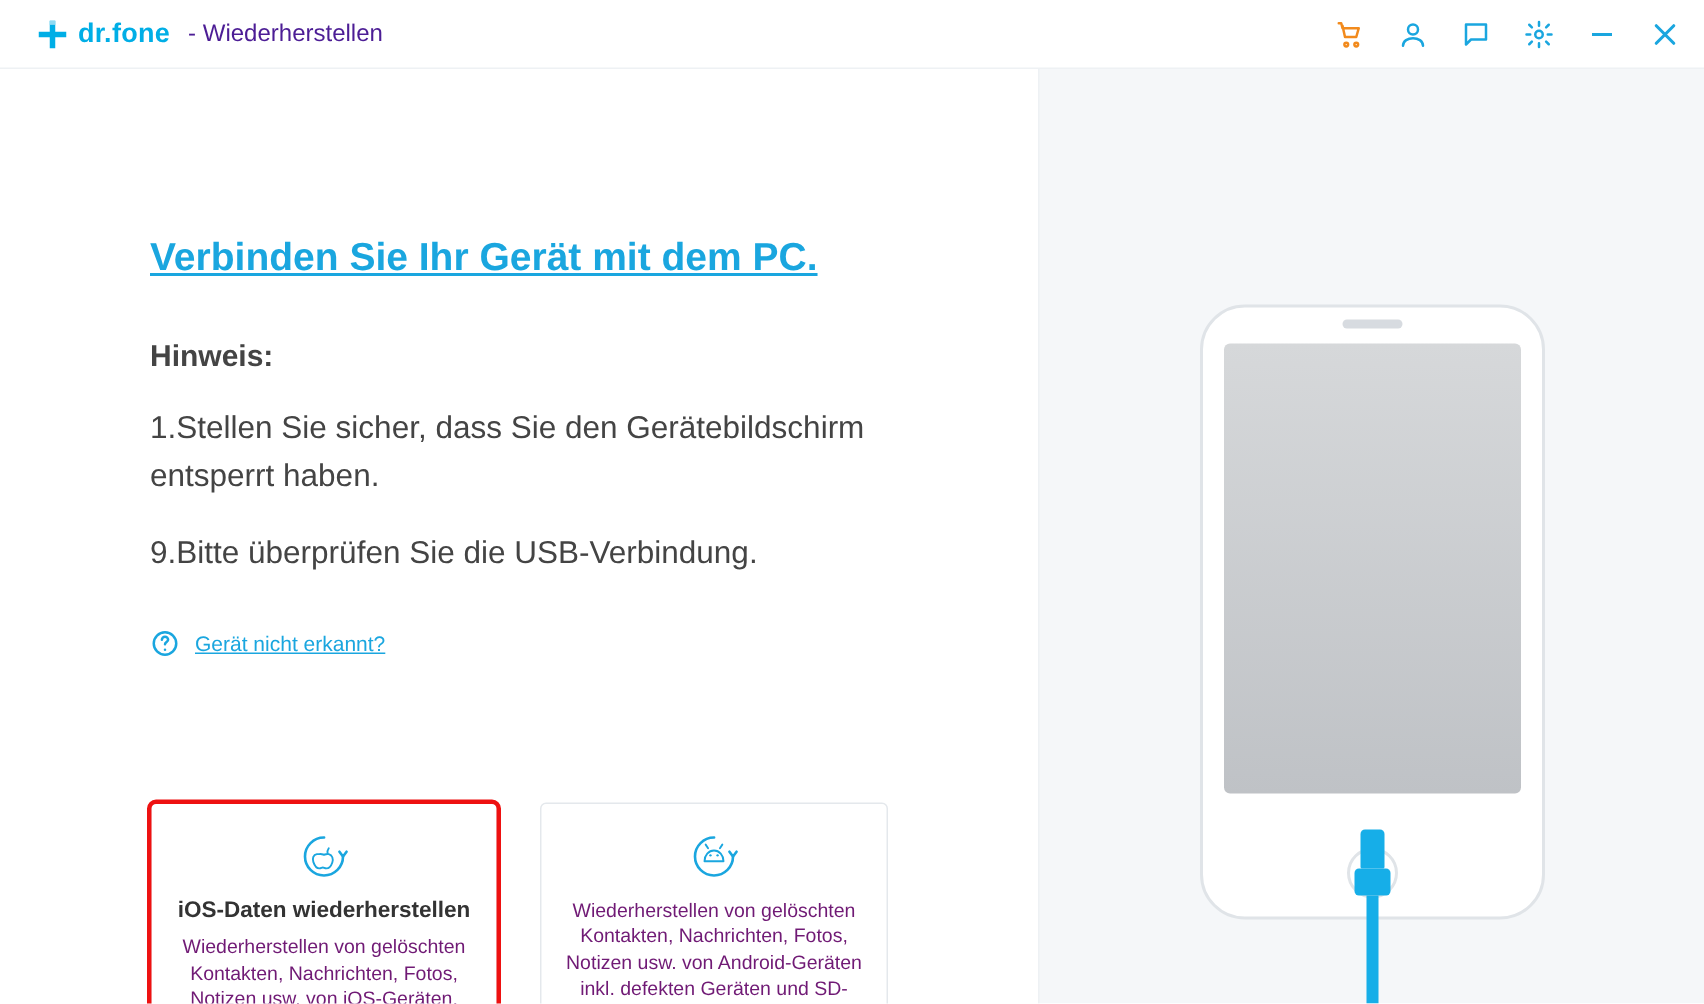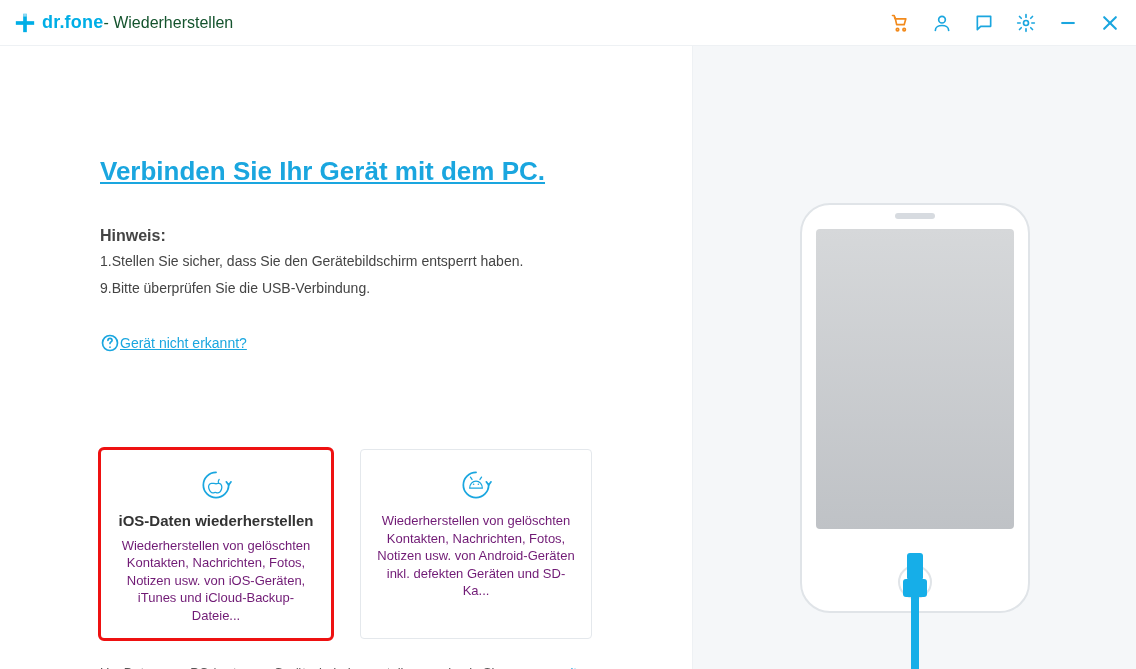--- a/index.html
+++ b/index.html
@@ -1,40 +1,40 @@
 <!DOCTYPE html>
 <html><head>
 <meta charset="utf-8">
 <style>
   * { box-sizing: border-box; margin: 0; padding: 0; }
   html, body { width: 1136px; height: 669px; font-family: "Segoe UI", Arial, sans-serif; background: #fff; overflow: hidden; }
   .titlebar {
-    height: 46px; display: flex; align-items: center; padding: 0 10px 0 14px;
+    height: 46px; display: flex; align-items: center; padding: 0 10px 0 24px;
     border-bottom: 1px solid #eef1f4;
   }
   .logo { display: flex; align-items: center; gap: 6px; }
   .logo-mark { width: 22px; height: 22px; }
   .logo-text { color: #00aee6; font-weight: 700; font-size: 18px; letter-spacing: .2px; }
-  .mode-text { color: #14532d; font-size: 16px; margin-left: 0; }
+  .mode-text { color: #4c1d95; font-size: 16px; margin-left: 12px; }
   .spacer { flex: 1; }
   .title-actions { display: flex; align-items: center; gap: 22px; padding-right: 6px; }
   .title-actions .icn { width: 20px; height: 20px; display:flex; align-items:center; justify-content:center; cursor: pointer; }
   .title-actions svg { width: 20px; height: 20px; }
 
   .content { display: flex; height: calc(669px - 46px); }
   .left { flex: 0 0 662px; background:#fff; position: relative; }
   .right { flex: 1; background: #f5f7f9; border-left: 1px solid #eef1f4; display:flex; align-items:flex-end; justify-content:center; }
 
   .inner { padding: 110px 100px 0 100px; }
   .main-title { color: #1aa6df; font-size: 26px; font-weight: 600; text-decoration: underline; }
   .hint { margin-top: 40px; }
-  .hint-label { font-weight: 600; color:#444; font-size: 16px; }
-  .hint-line { color:#444; font-size: 14px; margin-top: 6px; line-height: 1.5; }
+  .hint-label { font-weight: 600; color:#444; font-size: 20px; }
+  .hint-line { color:#444; font-size: 21px; margin-top: 20px; line-height: 1.5; }
 
-  .not-detected { margin-top: 34px; display:flex; align-items:center; }
+  .not-detected { margin-top: 34px; display:flex; align-items:center; gap: 10px; }
   .not-detected svg { width: 20px; height: 20px; }
   .not-detected a { color:#1aa6df; text-decoration: underline; font-size: 14px; cursor:pointer; }
 
   .cards { margin-top: 96px; display:flex; gap: 28px; }
   .card {
     width: 232px; height: 190px; border: 1px solid #e4e8ec; border-radius: 4px;
     padding: 14px 14px 12px 14px; text-align: center; cursor:pointer; background:#fff;
   }
   .card.highlight { outline: 3px solid #e11; outline-offset: -1px; text-align: center; }
   .card-icon { height: 42px; display:flex; align-items:center; justify-content:center; margin-bottom: 6px; }

